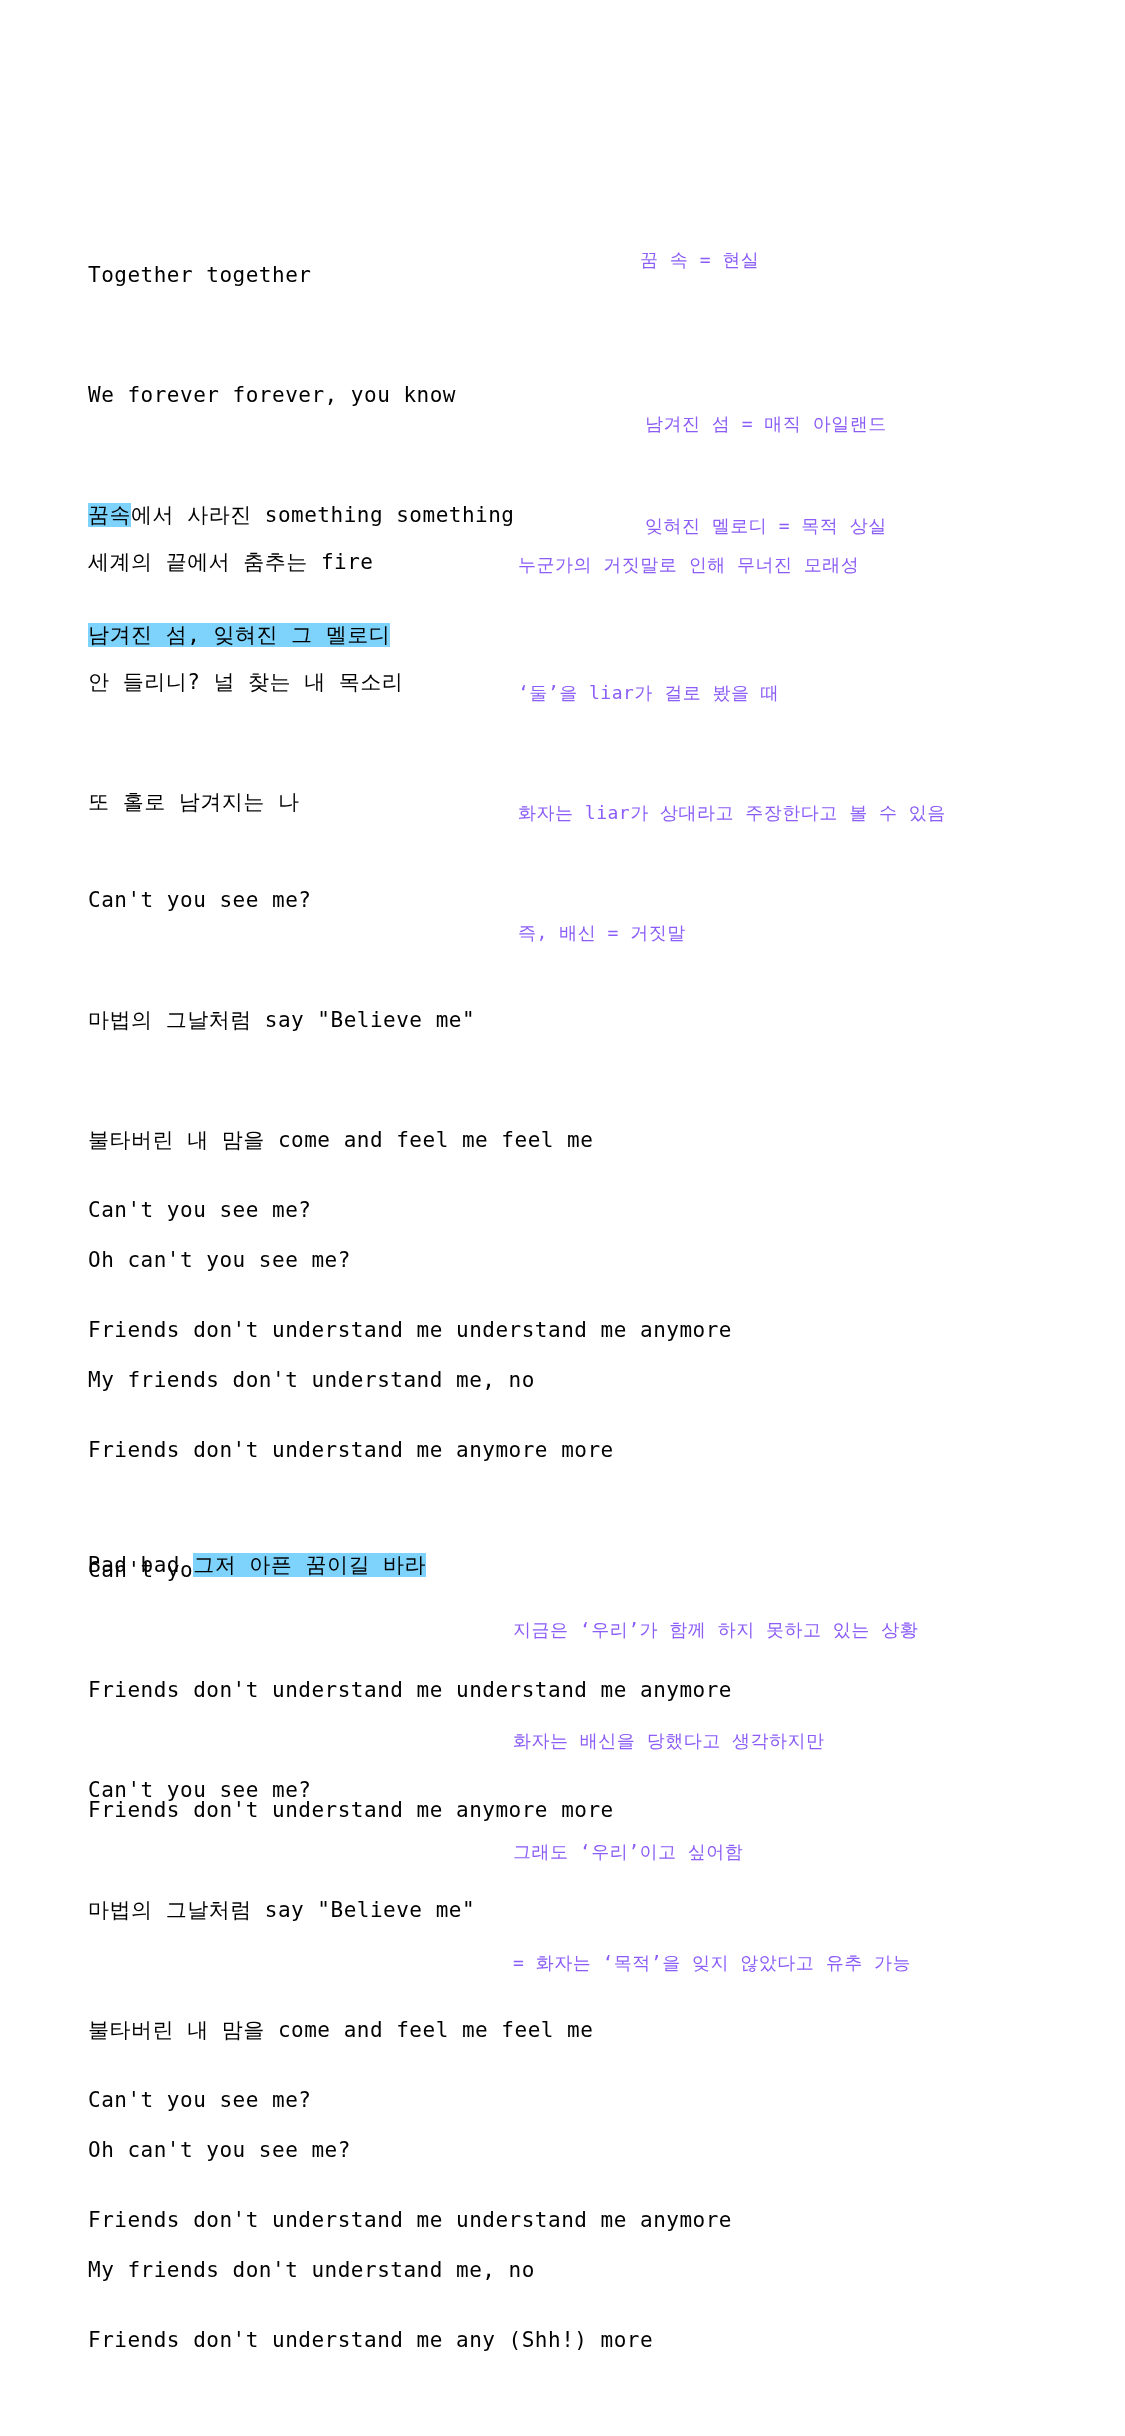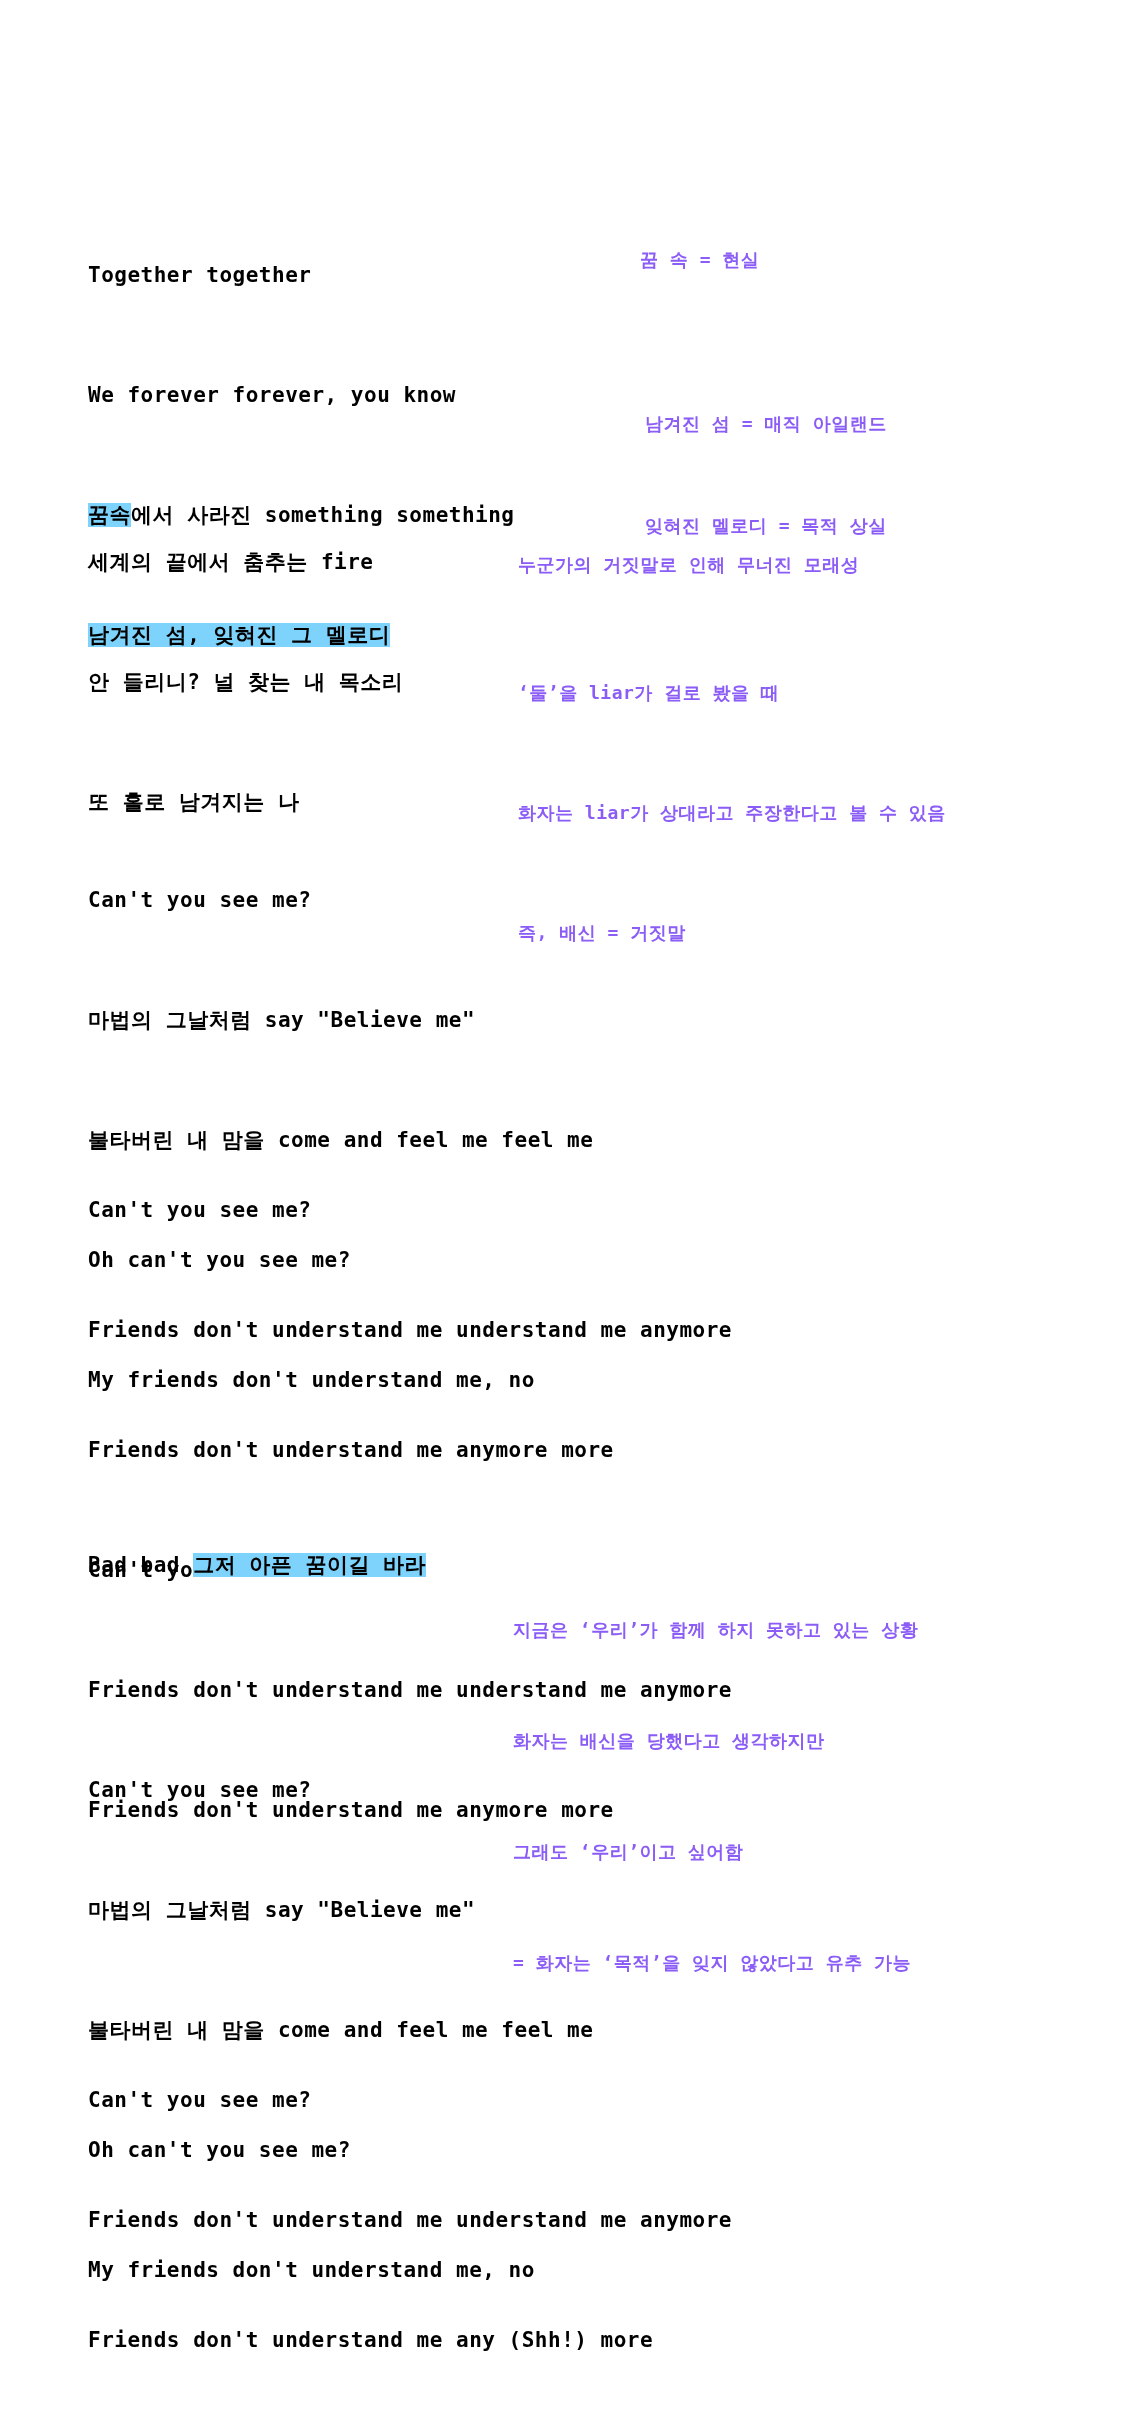--- a/index.html
+++ b/index.html
@@ -11,21 +11,20 @@
     width: 1125px;
     min-height: 2436px;
     font-family: "DejaVu Sans Mono", monospace;
     color: #000000;
     position: relative;
   }
   .page {
     position: relative;
     width: 1125px;
     min-height: 2436px;
-    font-weight: bold;
   }
   .block {
     position: absolute;
   }
   .lyr {
     font-family: "DejaVu Sans Mono", monospace;
     font-size: 21px;
     line-height: 40px;
     color: #000000;
     white-space: pre;

